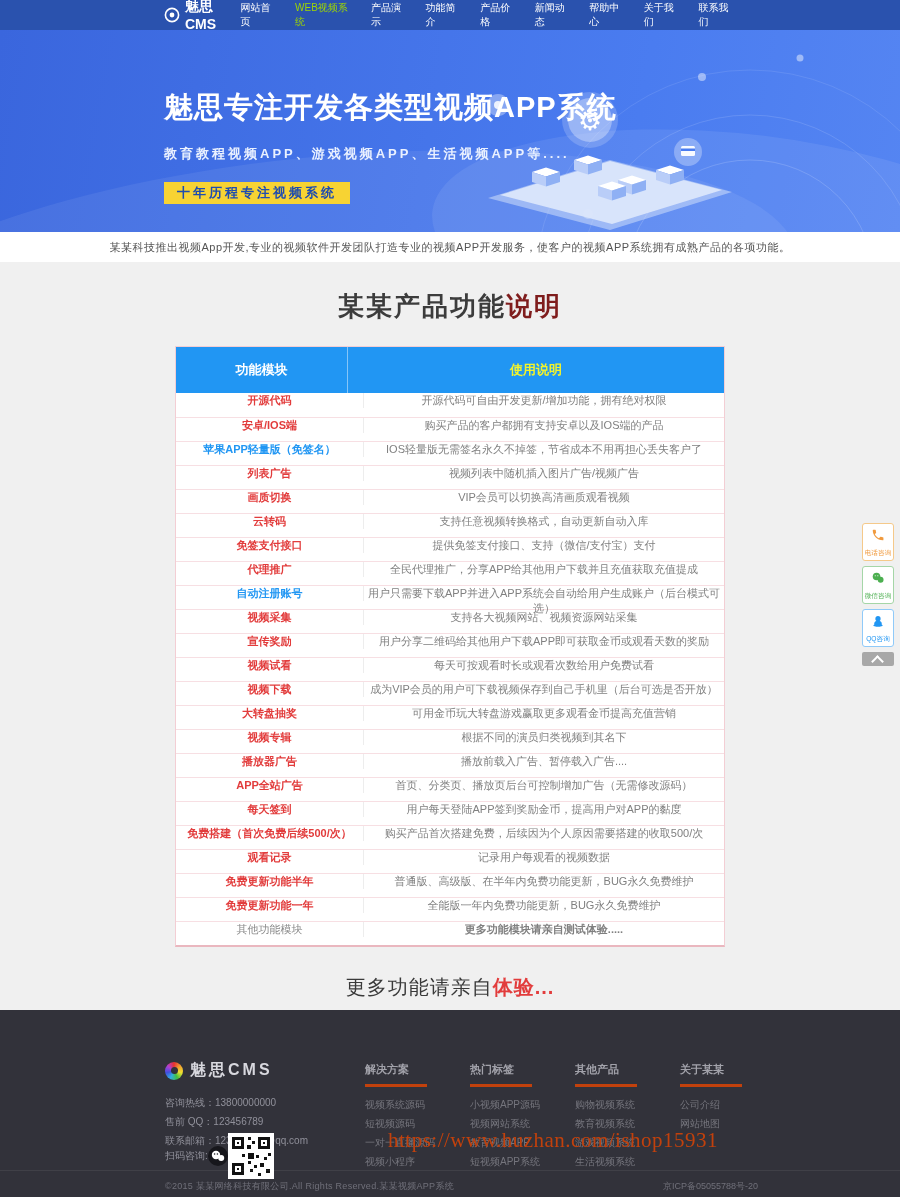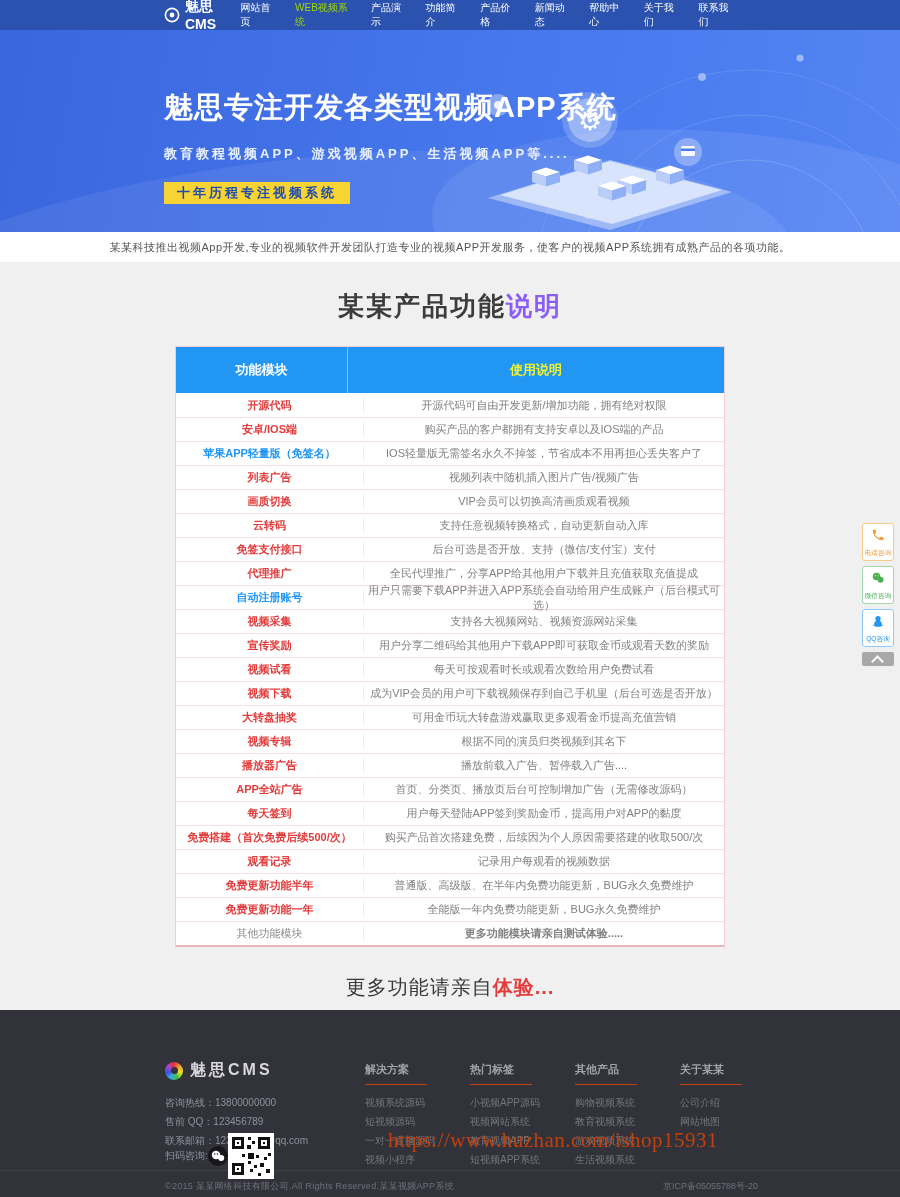--- a/index.html
+++ b/index.html
@@ -22,47 +22,47 @@
   .w2 { width:640px; height:230px; background:rgba(255,255,255,.08); left:430px; top:105px; transform:rotate(7deg); }
   .hero-art { position:absolute; right:0; top:0; }
   .hero-inner { width:572px; margin:0 auto; padding-top:58px; position:relative; z-index:2; }
   .hero-inner h1 { color:#fff; font-size:29px; letter-spacing:1px; font-weight:bold; }
   .hero-inner p { margin-top:17px; color:#eaf1ff; font-size:13px; letter-spacing:3px; font-weight:bold; }
   .badge { display:inline-block; margin-top:19px; background:#f7d333; color:#1e4cb0; font-weight:bold; font-size:13px; letter-spacing:3px; padding:2px 13px; }
   
   .intro { height:30px; background:#fff; display:flex; align-items:center; justify-content:center; font-size:11px; color:#555; letter-spacing:.5px; }
   
   .sec-title { margin-top:27px; text-align:center; font-size:26px; font-weight:bold; color:#3c3c3c; letter-spacing:2px; }
-  .sec-title .accent { color:#8b5cf6; }
+  .sec-title .accent { color:#7f1d1d; }
   
   .ftable { width:550px; margin:22px auto 0; background:#fff; border:1px solid #f3ced4; border-bottom:2px solid #eab7bf; }
   .t-header { display:flex; height:46px; background:#2196f3; align-items:center; }
   .t-header .cell1 { width:172px; text-align:center; color:#fff; font-size:13px; font-weight:bold; border-right:1px solid rgba(255,255,255,.45); line-height:46px; height:46px; }
   .t-header .cell2 { flex:1; text-align:center; color:#f3f42b; font-size:13px; font-weight:bold; }
-  .t-row { display:flex; height:24px; align-items:center; border-top:1px solid #f7dfe3; font-size:11px; background:#fff; }
+  .t-row { display:flex; height:24px; align-items:flex-start; border-top:1px solid #f7dfe3; font-size:11px; background:#fff; }
   .t-row:first-child { border-top:none; }
   .t-row .mod { width:188px; display:flex; align-items:center; justify-content:center; font-weight:bold; border-right:1px solid #ededed; text-align:center; }
   .t-row .desc { flex:1; display:flex; align-items:center; justify-content:center; color:#808080; text-align:center; }
   .mod-red { color:#e23c3c; } .mod-blue { color:#2196f3; } .mod-gray { color:#8a8a8a; font-weight:normal !important; }
   .desc-bold { font-weight:bold; color:#4a4a4a; }
   
   .more { margin-top:27px; text-align:center; font-size:20px; color:#3a3a3a; letter-spacing:1px; }
   .more .accent-red { color:#e23c3c; font-weight:bold; }
   
   footer { position:absolute; left:0; top:1010px; width:900px; height:187px; background:#32323a; }
   .f-logo { position:absolute; left:165px; top:50px; display:flex; align-items:center; gap:7px; color:#d8d8de; font-weight:bold; font-size:16px; letter-spacing:3px; }
   .f-logo-ring { width:18px; height:18px; border-radius:50%; background:conic-gradient(#e83030,#f0a030,#f0e030,#40c040,#30b0e0,#4050e0,#b040d0,#e83030); display:flex; align-items:center; justify-content:center; }
   .f-logo-hole { width:7px; height:7px; border-radius:50%; background:#32323a; }
   .f-contacts { position:absolute; left:165px; top:86px; font-size:10px; color:#90909a; }
   .f-contacts div { margin-bottom:5px; }
   .qr-row { position:absolute; left:165px; top:123px; display:flex; align-items:center; }
   .qr-label { font-size:10px; color:#90909a; }
   .f-cols { position:absolute; left:365px; top:52px; display:flex; }
   .f-col { width:105px; }
-  .f-col h4 { font-size:11px; color:#a2a2aa; font-weight:bold; padding-bottom:7px; border-bottom:1px solid #c2410c; width:62px; margin-bottom:8px; }
+  .f-col h4 { font-size:11px; color:#a2a2aa; font-weight:bold; padding-bottom:7px; border-bottom:3px solid #c2410c; width:62px; margin-bottom:8px; }
   .f-col a { display:block; font-size:10px; color:#75757d; line-height:19px; text-decoration:none; cursor:pointer; }
   .f-divider { position:absolute; left:0; top:160px; width:100%; height:1px; background:rgba(255,255,255,.07); }
   .f-copy { position:absolute; left:165px; top:170px; font-size:9px; color:#70707a; letter-spacing:.3px; }
   .f-right { position:absolute; right:142px; top:170px; font-size:9px; color:#70707a; display:flex; gap:12px;flex-direction:column; }
   
   .floaties { position:absolute; left:862px; top:523px; width:32px; display:flex; flex-direction:column; gap:5px; z-index:40; }
   .fl-box { width:32px; height:38px; background:#fff; border-radius:3px; text-align:center; padding-top:4px; cursor:pointer; }
   .fl-box.c-orange { border:1px solid #f5c98a; } .fl-box.c-orange .fl-label{ color:#f09a3e; }
   .fl-box.c-green  { border:1px solid #a5d6a7; } .fl-box.c-green .fl-label{ color:#4caf50; }
   .fl-box.c-blue   { border:1px solid #90caf9; } .fl-box.c-blue .fl-label{ color:#2196f3; }
@@ -173,21 +173,21 @@
       <div class="t-row">
         <div class="mod mod-red">画质切换</div>
         <div class="desc">VIP会员可以切换高清画质观看视频</div>
       </div>
       <div class="t-row">
         <div class="mod mod-red">云转码</div>
         <div class="desc">支持任意视频转换格式，自动更新自动入库</div>
       </div>
       <div class="t-row">
         <div class="mod mod-red">免签支付接口</div>
-        <div class="desc">后台可选是否开放、支持（微信/支付宝）支付</div>
+        <div class="desc">提供免签支付接口、支持（微信/支付宝）支付</div>
       </div>
       <div class="t-row">
         <div class="mod mod-red">代理推广</div>
         <div class="desc">全民代理推广，分享APP给其他用户下载并且充值获取充值提成</div>
       </div>
       <div class="t-row">
         <div class="mod mod-blue">自动注册账号</div>
         <div class="desc">用户只需要下载APP并进入APP系统会自动给用户生成账户（后台模式可选）</div>
       </div>
       <div class="t-row">

